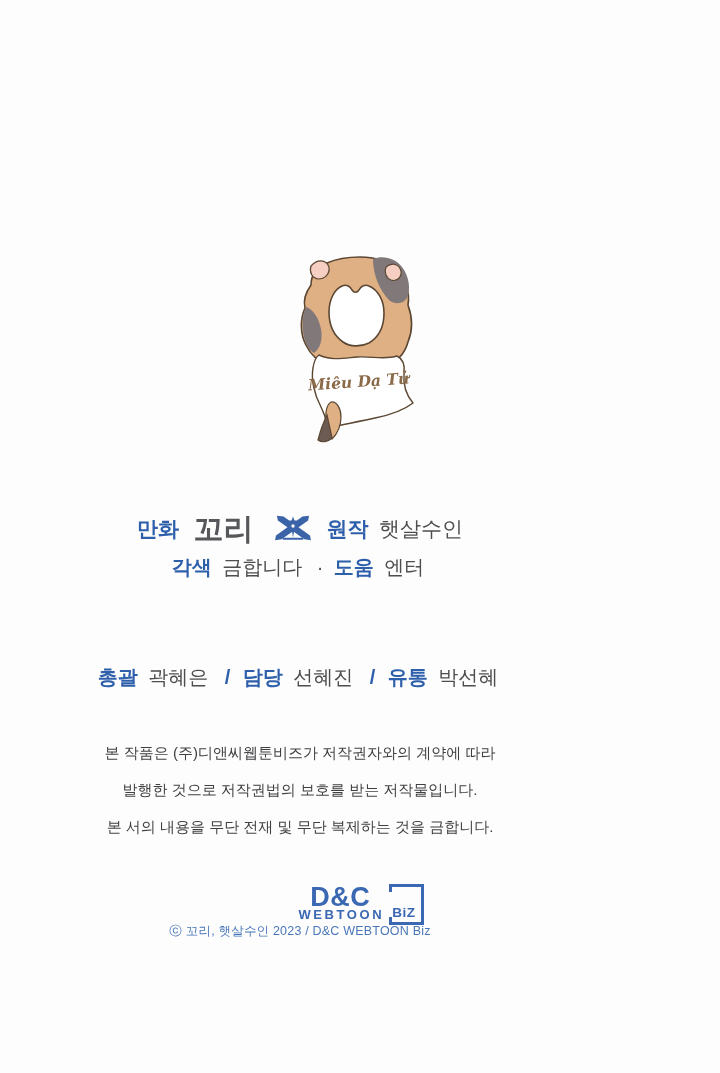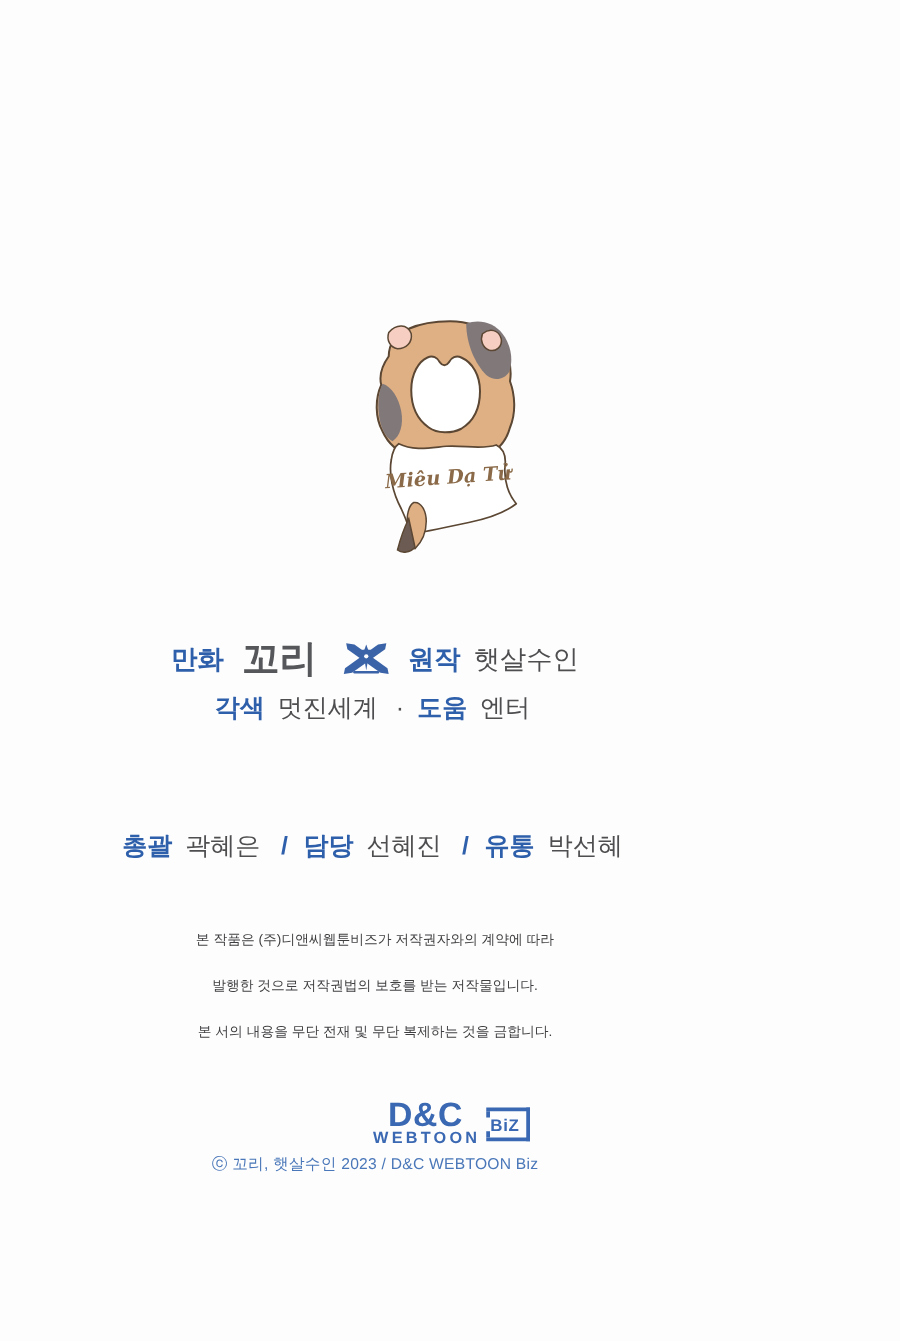--- a/index.html
+++ b/index.html
@@ -61,21 +61,21 @@
   .credit-name-sm { color: #4e4e50; font-weight: 500; font-size: 20px; margin: 0 4px 0 6px; }
   .dot-sep { color: #4e4e50; font-size: 20px; margin: 0 6px; }
   
   .line3 { top: 634px; height: 32px; line-height: 32px; margin-top: 27px; }
   .line4 { top: 671px; height: 32px; line-height: 32px; }
   .slash { color: #2e5fab; font-weight: 700; font-size: 20px; margin: 0 8px; }
   .publisher-name { color: #4e4e50; font-weight: 500; font-size: 20px; margin-left: 12px; }
   
   .notice {
     top: 734px;
-    font-size: 11px;
+    font-size: 15px;
     line-height: 37px;
     color: #3f3f41;
     font-weight: 500;
   }
   
   .publisher-logo {
     position: absolute;
     left: 0; top: 880px; width: 720px;
     display: flex;
     justify-content: center;
@@ -106,21 +106,21 @@
     position: relative;
     margin-left: 5px;
     margin-top: 4px;
     color: #3a68b2;
     font-weight: 800;
     font-size: 13.5px;
     letter-spacing: 0.5px;
     border-top: 3px solid #3a68b2;
     border-right: 3px solid #3a68b2;
     border-bottom: 3px solid #3a68b2;
-    padding: 4px 5px 2px 3px;
+    padding: 18px 5px 2px 3px;
   }
   .biz-badge::before {
     content: "";
     position: absolute;
     left: 0; top: 0;
     width: 3px; height: 5px;
     background: #3a68b2;
   }
   .biz-badge::after {
     content: "";
@@ -182,21 +182,21 @@
         <rect x="11" y="29.5" width="22" height="2" rx="1"></rect>
       </g>
       <circle cx="22" cy="17" r="1.8" fill="#fdfdfd"></circle>
     </svg>
     <span class="role-label">원작</span>
     <span class="credit-name">햇살수인</span>
   </div>
 
   <div class="center-line line2">
     <span class="role-label-sm">각색</span>
-    <span class="credit-name-sm">멋진세계</span>
+    <span class="credit-name-sm">금합니다</span>
     <span class="dot-sep">·</span>
     <span class="role-label-sm">도움</span>
     <span class="credit-name-sm">엔터</span>
   </div>
 
   <div class="center-line line3">
     <span class="role-label-sm">총괄</span>
     <span class="credit-name-sm">곽혜은</span>
     <span class="slash">/</span>
     <span class="role-label-sm">담당</span>

